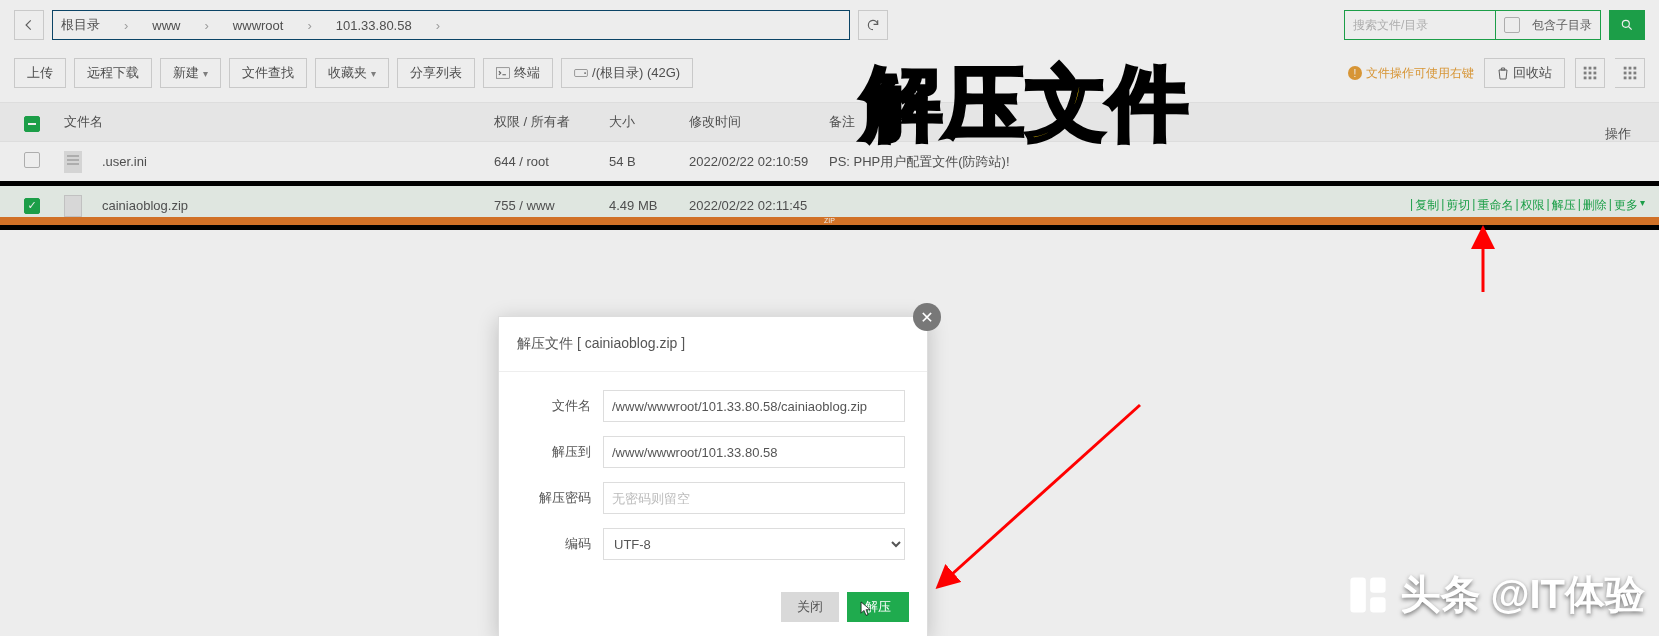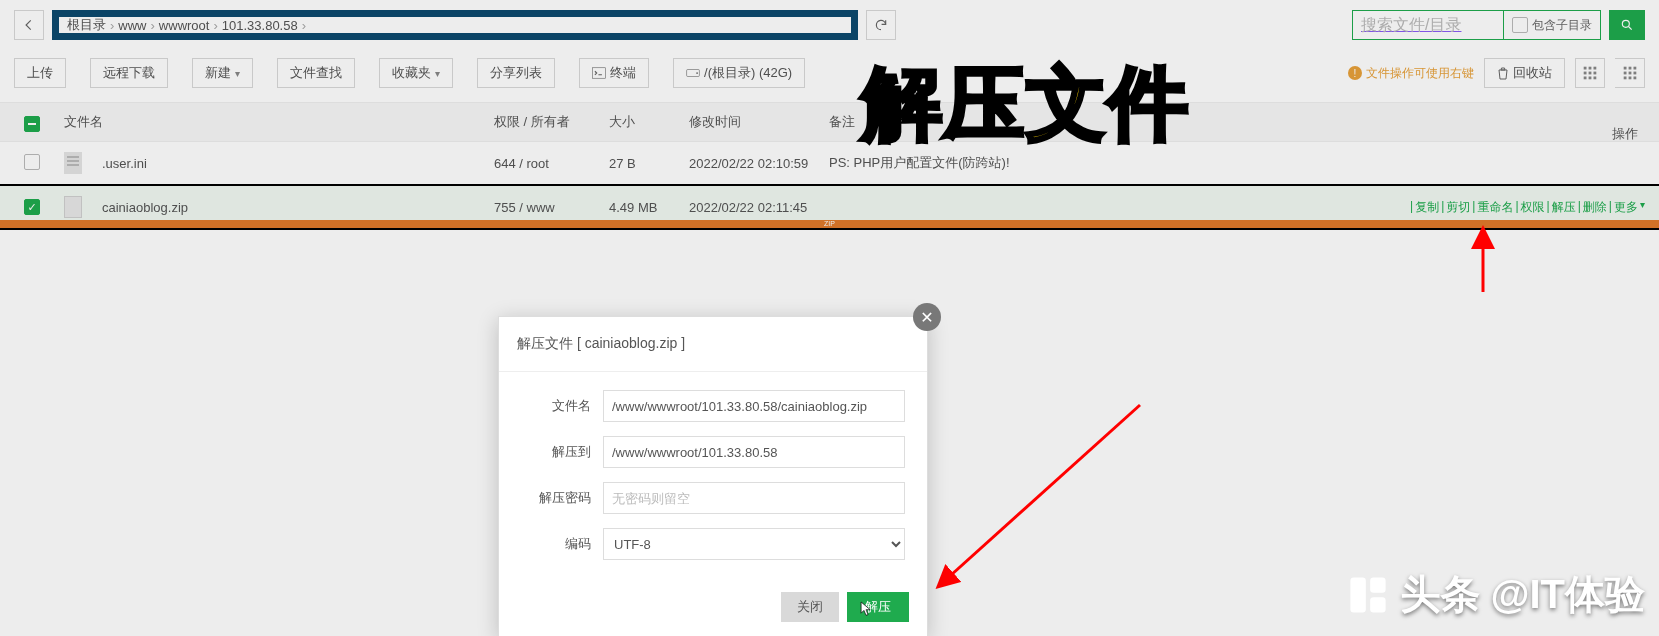--- a/index.html
+++ b/index.html
@@ -4,51 +4,51 @@
 <style>
   * { box-sizing: border-box; margin: 0; padding: 0; font-family: "Microsoft YaHei", Arial, sans-serif; }
   body { background: #fff; width: 1659px; height: 636px; position: relative; overflow: hidden; font-size: 13px; color: #555; }
 
   
   .dim { position: absolute; inset: 0; background: rgba(0,0,0,0.07); z-index: 5; pointer-events: none; }
 
   
   .crumb-row { display: flex; align-items: center; gap: 8px; padding: 10px 14px; }
   .sq-btn { width: 30px; height: 30px; border: 1px solid #d9d9d9; background: #fff; display: flex; align-items: center; justify-content: center; color: #666; cursor: pointer; }
-  .crumb-bar { flex: 1; height: 30px; border: 7px solid #0c4a6e; display: flex; align-items: center; padding: 0 8px; gap: 0; color: #555; background:#fff;}
+  .crumb-bar { flex: 1; height: 30px; border: 1px solid #0c4a6e; display: flex; align-items: center; padding: 0 8px; gap: 20px; color: #555; background:#fff;}
   .crumb-bar .sep { color: #aaa; margin: 0 4px; }
   .crumb-bar span.item { cursor: pointer; }
   .search-wrap { display: flex; align-items: center; border: 1px solid #1fab4e; height: 30px; background:#fff;}
-  .search-wrap input { border: none; outline: none; height: 28px; padding: 0 8px; width: 150px; font-size: 16px; color:#8b5cf6;text-decoration:underline;}
-  .search-wrap .chk { display: flex; align-items: center; gap: 4px; padding: 0 8px; border-left: 1px solid #1fab4e; height: 100%; color:#666; font-size:12px;}
+  .search-wrap input { border: none; outline: none; height: 28px; padding: 0 8px; width: 150px; font-size: 12px; color:#8b5cf6;}
+  .search-wrap .chk { display: flex; align-items: center; gap: 12px; padding: 0 8px; border-left: 1px solid #1fab4e; height: 100%; color:#666; font-size:12px;}
   .search-go { width: 36px; background: #1fab4e; height: 30px; display:flex; align-items:center; justify-content:center; color:#fff; }
 
   
-  .tool-row { display: flex; align-items: center; gap: 24px; padding: 8px 14px 14px; position: relative;}
+  .tool-row { display: flex; align-items: center; gap: 8px; padding: 8px 14px 14px; position: relative;}
   .tbtn { height: 30px; padding: 0 12px; border: 1px solid #d9d9d9; background: #fff; display: flex; align-items: center; gap: 4px; color: #555; cursor: pointer; font-size: 13px;}
   .tbtn .caret { font-size: 10px; color:#888; }
   .tool-right { margin-left: auto; display: flex; align-items: center; gap: 10px; }
   .hint { color: #e8a13a; display: flex; align-items: center; gap: 4px; font-size: 12px; }
   .hint .dot { width:14px; height:14px; border-radius:50%; background:#e8a13a; color:#fff; font-size:10px; display:flex; align-items:center; justify-content:center;}
   .grid-ico { width:30px; height:30px; border:1px solid #d9d9d9; display:flex; align-items:center; justify-content:center; background:#fff;}
 
   
   .thead { display: flex; align-items: center; background: #f7f7f7; border-top:1px solid #eee; border-bottom:1px solid #eee; height: 40px; padding: 0 14px 0 24px; color:#555; font-size:13px;}
   .col-chk { width: 40px; }
   .col-name { flex: 0 0 430px; display:flex; align-items:center; gap:10px;}
   .col-perm { flex: 0 0 115px; }
   .col-size { flex: 0 0 80px; }
   .col-mtime { flex: 0 0 140px; }
   .col-note { flex: 1; }
-  .col-ops { flex: 0 0 40px; text-align:center;margin-top:23px; }
+  .col-ops { flex: 0 0 40px; text-align:left;margin-top:23px; }
   .chkbox { width:16px; height:16px; border:1px solid #bbb; background:#fff; display:inline-flex; align-items:center; justify-content:center; border-radius:2px;}
   .chkbox.green { background:#1fab4e; border-color:#1fab4e; color:#fff; font-size:11px;}
   .chkbox.minus::after { content:""; width:8px; height:2px; background:#fff; }
 
-  .trow { display: flex; align-items: center; height: 44px; padding: 0 14px 0 24px; border-bottom:2px solid #000000; font-size:13px; color:#555; position:relative;}
+  .trow { display: flex; align-items: center; height: 44px; padding: 0 14px 0 24px; border-bottom:5px solid #000000; font-size:13px; color:#555; position:relative;}
   .trow.sel { background:#f0f8f2; }
   .file-ico { width:18px; height:22px; display:inline-flex; align-items:center; justify-content:center; margin-right:10px;}
   .file-ico.txt { background:#e5e5e5; position:relative;}
   .file-ico.txt::before { content:""; position:absolute; top:4px; left:3px; right:3px; height:2px; background:#bbb; box-shadow:0 4px 0 #bbb, 0 8px 0 #bbb;}
   .file-ico.zip { background:#e8e8e8; border:1px solid #d0d0d0;}
   .file-ico.zip .bar { position:absolute; bottom:0; left:0; right:0; height:8px; background:#e17a2b; color:#fff; font-size:7px; text-align:center; line-height:8px;}
   .row-actions { position:absolute; right:14px; color:#1fab4e; font-size:12px; display:flex; gap:2px;}
   .row-actions span { cursor:pointer; }
   .row-actions .pipe { color:#1fab4e; }
 
@@ -206,21 +206,21 @@
   <div class="col-ops">操作</div>
 </div>
 
 <div class="trow">
   <div class="col-chk"><span class="chkbox"></span></div>
   <div class="col-name">
       <span class="file-ico txt"></span>
       <span>.user.ini</span>
     </div>
   <div class="col-perm">644 / root</div>
-  <div class="col-size">27 B</div>
+  <div class="col-size">54 B</div>
   <div class="col-mtime">2022/02/22 02:10:59</div>
   <div class="col-note">PS: PHP用户配置文件(防跨站)!</div>
 </div>
 
 <div class="trow sel">
   <div class="col-chk"><span class="chkbox green">✓</span></div>
   <div class="col-name">
       <span class="file-ico zip">
         <span class="bar">ZIP</span>
       </span>

